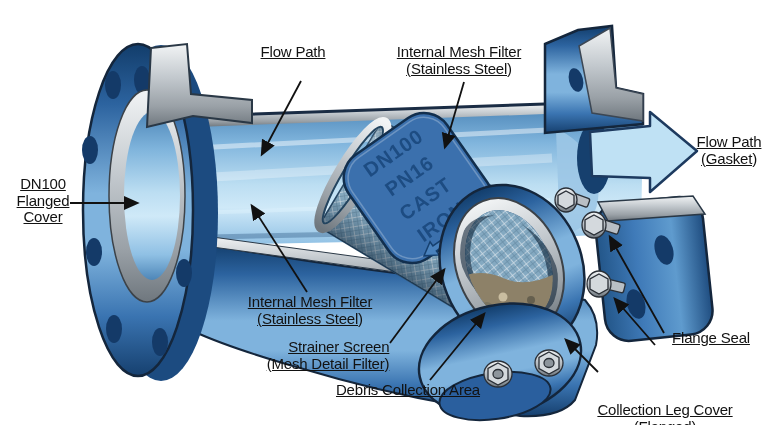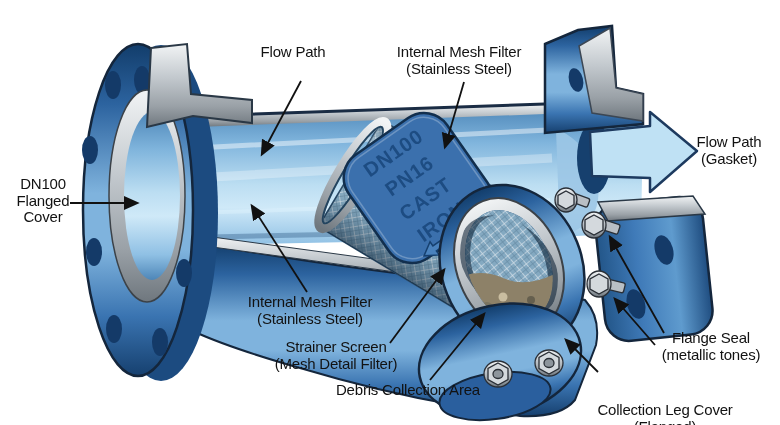--- a/index.html
+++ b/index.html
@@ -6,21 +6,21 @@
   .canvas{
     position:relative;width:780px;height:425px;background:#ffffff;overflow:hidden;
     font-family:"Liberation Sans",sans-serif;
   }
   .canvas svg{position:absolute;left:0;top:0;}
   .lbl{
     position:absolute;text-align:center;font-size:15px;line-height:16.5px;
     color:#121212;transform:translateX(-50%);white-space:nowrap;font-weight:500;
     letter-spacing:-0.2px;
   }
-  .lbl span{display:block;}
+  .lbl span{display:block;text-decoration:underline;}
   .cast-text{
     font-family:"Liberation Sans",sans-serif;font-weight:bold;font-size:20px;
     letter-spacing:1px;
   }
 </style>
 </head>
 <body>
 
 <div class="canvas">
 
@@ -234,32 +234,31 @@
   <span>DN100</span>
   <span>Flanged</span>
   <span>Cover</span>
 </div>
 
 <div class="lbl" style="left:310px;top:294px;">
   <span>Internal Mesh Filter</span>
   <span>(Stainless Steel)</span>
 </div>
 
-<div class="lbl" style="left:336px;top:339px;">
+<div class="lbl" style="left:328px;top:339px;text-align:right;">
   <span>Strainer Screen</span>
   <span>(Mesh Detail Filter)</span>
 </div>
 
 <div class="lbl" style="left:376px;top:382px;margin-left:32px;">
   <span>Debris Collection Area</span>
 </div>
 
 <div class="lbl" style="left:711px;top:330px;">
   <span>Flange Seal</span>
-  <span>(metallic tones)</span>
 </div>
 
 <div class="lbl" style="left:665px;top:370px;margin-top:32px;">
   <span>Collection Leg Cover</span>
   <span>(Flanged)</span>
 </div>
 
 </div>
 
 </body></html>

